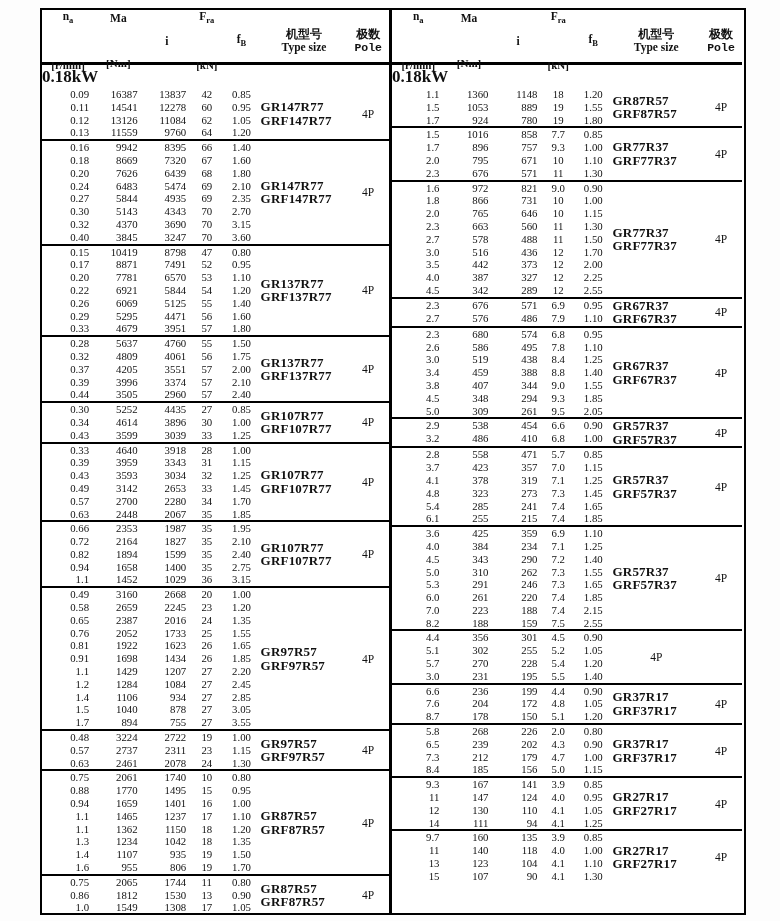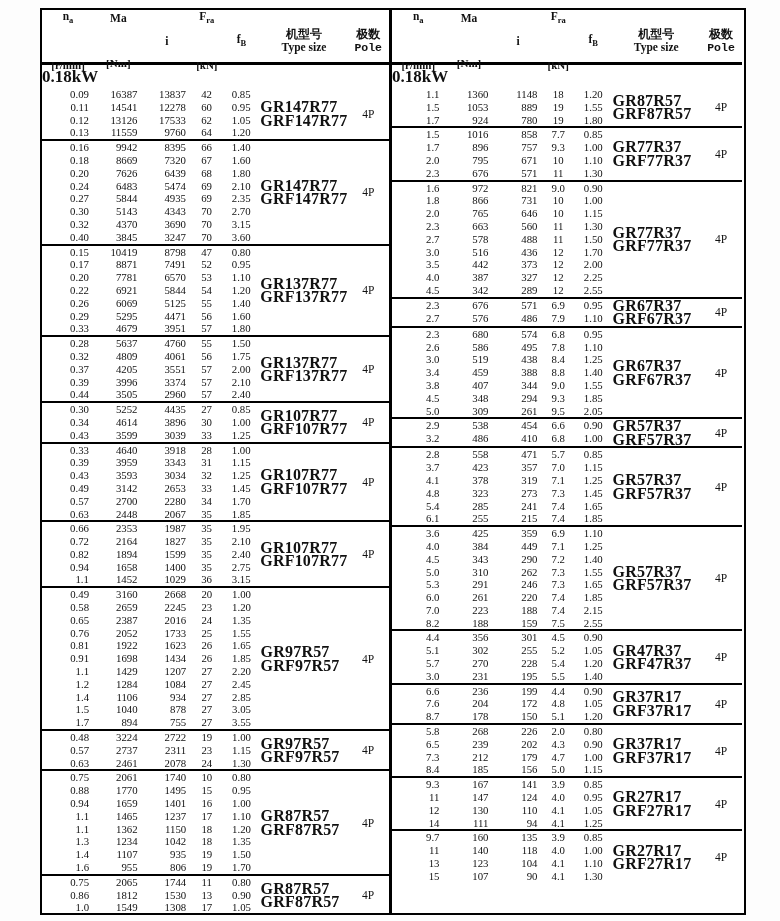--- a/index.html
+++ b/index.html
@@ -21,21 +21,21 @@
   .kw-row{height:23px;line-height:23px;font-size:17px;font-weight:bold;padding-left:0;}
   
   .blocks{flex:1;display:flex;flex-direction:column;}
   .block{display:grid;grid-template-columns:63fr 25fr 12fr;}
   .block + .block{border-top:2px solid #000;}
   .row{display:grid;grid-template-columns:15fr 14fr 14fr 9fr 11fr;
        height:12.8px;line-height:12.8px;font-size:10.8px;}
   .c-na,.c-ma,.c-i{text-align:right;padding-right:5px;}
   .c-fra,.c-fb{text-align:center;}
   .model-col{display:flex;flex-direction:column;justify-content:center;
-             font-weight:bold;font-size:16px;line-height:13.5px;letter-spacing:.2px;}
+             font-weight:bold;font-size:13px;line-height:13.5px;letter-spacing:.2px;}
   .pole-col{display:flex;align-items:center;justify-content:center;
             font-weight:normal;font-size:11.5px;}
 </style>
 </head>
 <body>
 
 <div class="outer">
 
   <div class="half left">
     <div class="thead">
@@ -80,21 +80,21 @@
             <div class="row">
               <div class="c-na">0.11</div>
               <div class="c-ma">14541</div>
               <div class="c-i">12278</div>
               <div class="c-fra">60</div>
               <div class="c-fb">0.95</div>
             </div>
             <div class="row">
               <div class="c-na">0.12</div>
               <div class="c-ma">13126</div>
-              <div class="c-i">17533</div>
+              <div class="c-i">11084</div>
               <div class="c-fra">62</div>
               <div class="c-fb">1.05</div>
             </div>
             <div class="row">
               <div class="c-na">0.13</div>
               <div class="c-ma">11559</div>
               <div class="c-i">9760</div>
               <div class="c-fra">64</div>
               <div class="c-fb">1.20</div>
             </div>
@@ -977,21 +977,21 @@
             <div class="row">
               <div class="c-na">3.6</div>
               <div class="c-ma">425</div>
               <div class="c-i">359</div>
               <div class="c-fra">6.9</div>
               <div class="c-fb">1.10</div>
             </div>
             <div class="row">
               <div class="c-na">4.0</div>
               <div class="c-ma">384</div>
-              <div class="c-i">449</div>
+              <div class="c-i">234</div>
               <div class="c-fra">7.1</div>
               <div class="c-fb">1.25</div>
             </div>
             <div class="row">
               <div class="c-na">4.5</div>
               <div class="c-ma">343</div>
               <div class="c-i">290</div>
               <div class="c-fra">7.2</div>
               <div class="c-fb">1.40</div>
             </div>
@@ -1063,24 +1063,20 @@
               <div class="c-fb">1.20</div>
             </div>
             <div class="row">
               <div class="c-na">3.0</div>
               <div class="c-ma">231</div>
               <div class="c-i">195</div>
               <div class="c-fra">5.5</div>
               <div class="c-fb">1.40</div>
             </div>
           </div>
-          <div class="model-col">
-            <div class="model-line">GR47R37</div>
-            <div class="model-line">GRF47R37</div>
-          </div>
           <div class="pole-col">
             <div class="pole-val">4P</div>
           </div>
         </div>
         <div class="block">
           <div class="nums">
             <div class="row">
               <div class="c-na">6.6</div>
               <div class="c-ma">236</div>
               <div class="c-i">199</div>

